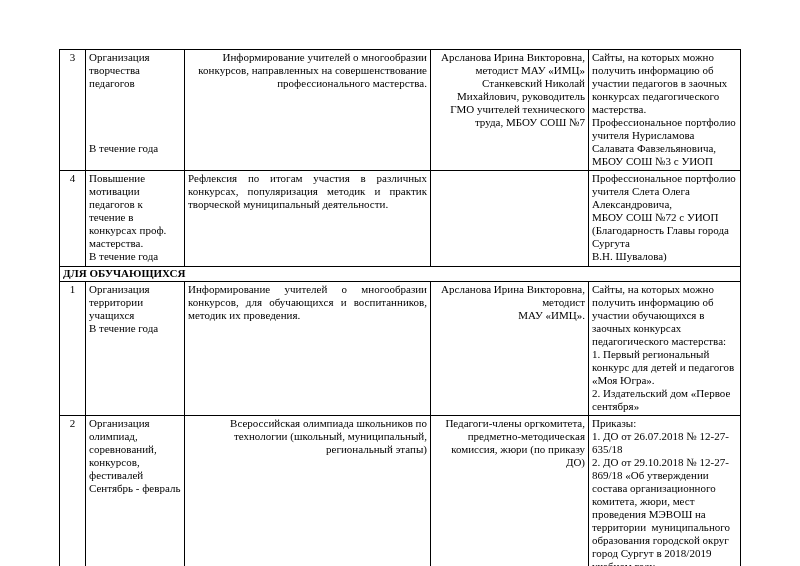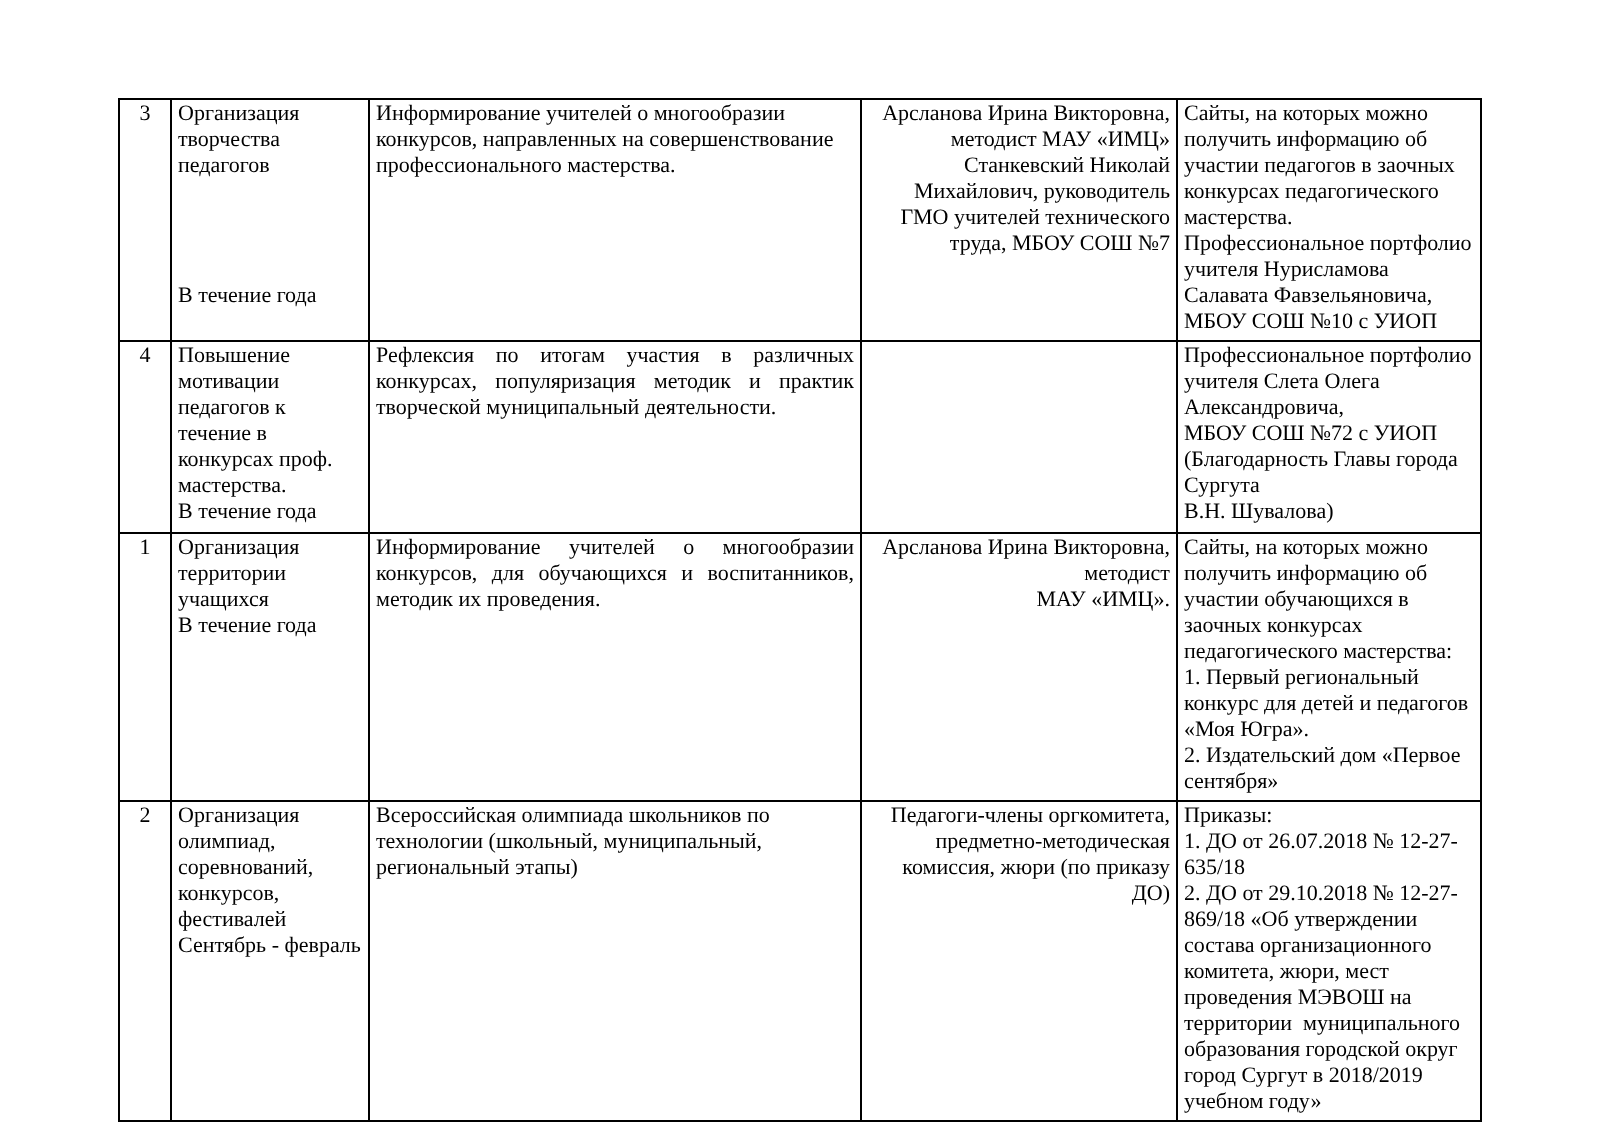--- a/index.html
+++ b/index.html
@@ -27,21 +27,21 @@
   td {
     border: 1px solid #000000;
     vertical-align: top;
     padding: 1px 3px 2px 3px;
     white-space: pre-wrap;
     word-wrap: break-word;
     overflow: hidden;
   }
   .c-num  { text-align: center; }
   .c-act  { text-align: left; }
-  .c-desc { text-align: left; }
+  .c-desc { text-align: right; }
   .c-desc.just { text-align: justify; }
   .c-resp { text-align: right; }
   .c-res  { text-align: left; }
   tr.section-row td {
     font-weight: bold;
     text-align: left;
     white-space: nowrap;
     padding: 0 3px 1px 3px;
   }
   tr.r-a { height: 110px; }
@@ -69,31 +69,34 @@
 
 
 
 
 В течение года</td>
         <td class="c-desc">Информирование учителей о многообразии конкурсов, направленных на совершенствование профессионального мастерства.</td>
         <td class="c-resp">Арсланова Ирина Викторовна,
 методист МАУ «ИМЦ»
 Станкевский Николай Михайлович, руководитель ГМО учителей технического труда, МБОУ СОШ №7</td>
         <td class="c-res">Сайты, на которых можно получить информацию об участии педагогов в заочных конкурсах педагогического мастерства.
-Профессиональное портфолио учителя Нурисламова Салавата Фавзельяновича, МБОУ СОШ №10 с УИОП</td>
+Профессиональное портфолио учителя Нурисламова Салавата Фавзельяновича, МБОУ СОШ №3 с УИОП</td>
       </tr>
       <tr class="r-b">
         <td class="c-num">4</td>
         <td class="c-act">Повышение мотивации педагогов к течение в конкурсах проф. мастерства.
 В течение года</td>
         <td class="c-desc just">Рефлексия по итогам участия в различных конкурсах, популяризация методик и практик творческой муниципальный деятельности.</td>
         <td class="c-resp"></td>
         <td class="c-res">Профессиональное портфолио учителя Слета Олега Александровича,
 МБОУ СОШ №72 с УИОП (Благодарность Главы города Сургута
 В.Н. Шувалова)</td>
+      </tr>
+      <tr class="section-row">
+        <td colspan="5">ДЛЯ ОБУЧАЮЩИХСЯ</td>
       </tr>
       <tr class="r-c">
         <td class="c-num">1</td>
         <td class="c-act">Организация территории учащихся
 В течение года</td>
         <td class="c-desc just">Информирование учителей о многообразии конкурсов, для обучающихся и воспитанников, методик их проведения.</td>
         <td class="c-resp">Арсланова Ирина Викторовна,
 методист
 МАУ «ИМЦ».</td>
         <td class="c-res">Сайты, на которых можно получить информацию об участии обучающихся в заочных конкурсах педагогического мастерства:

